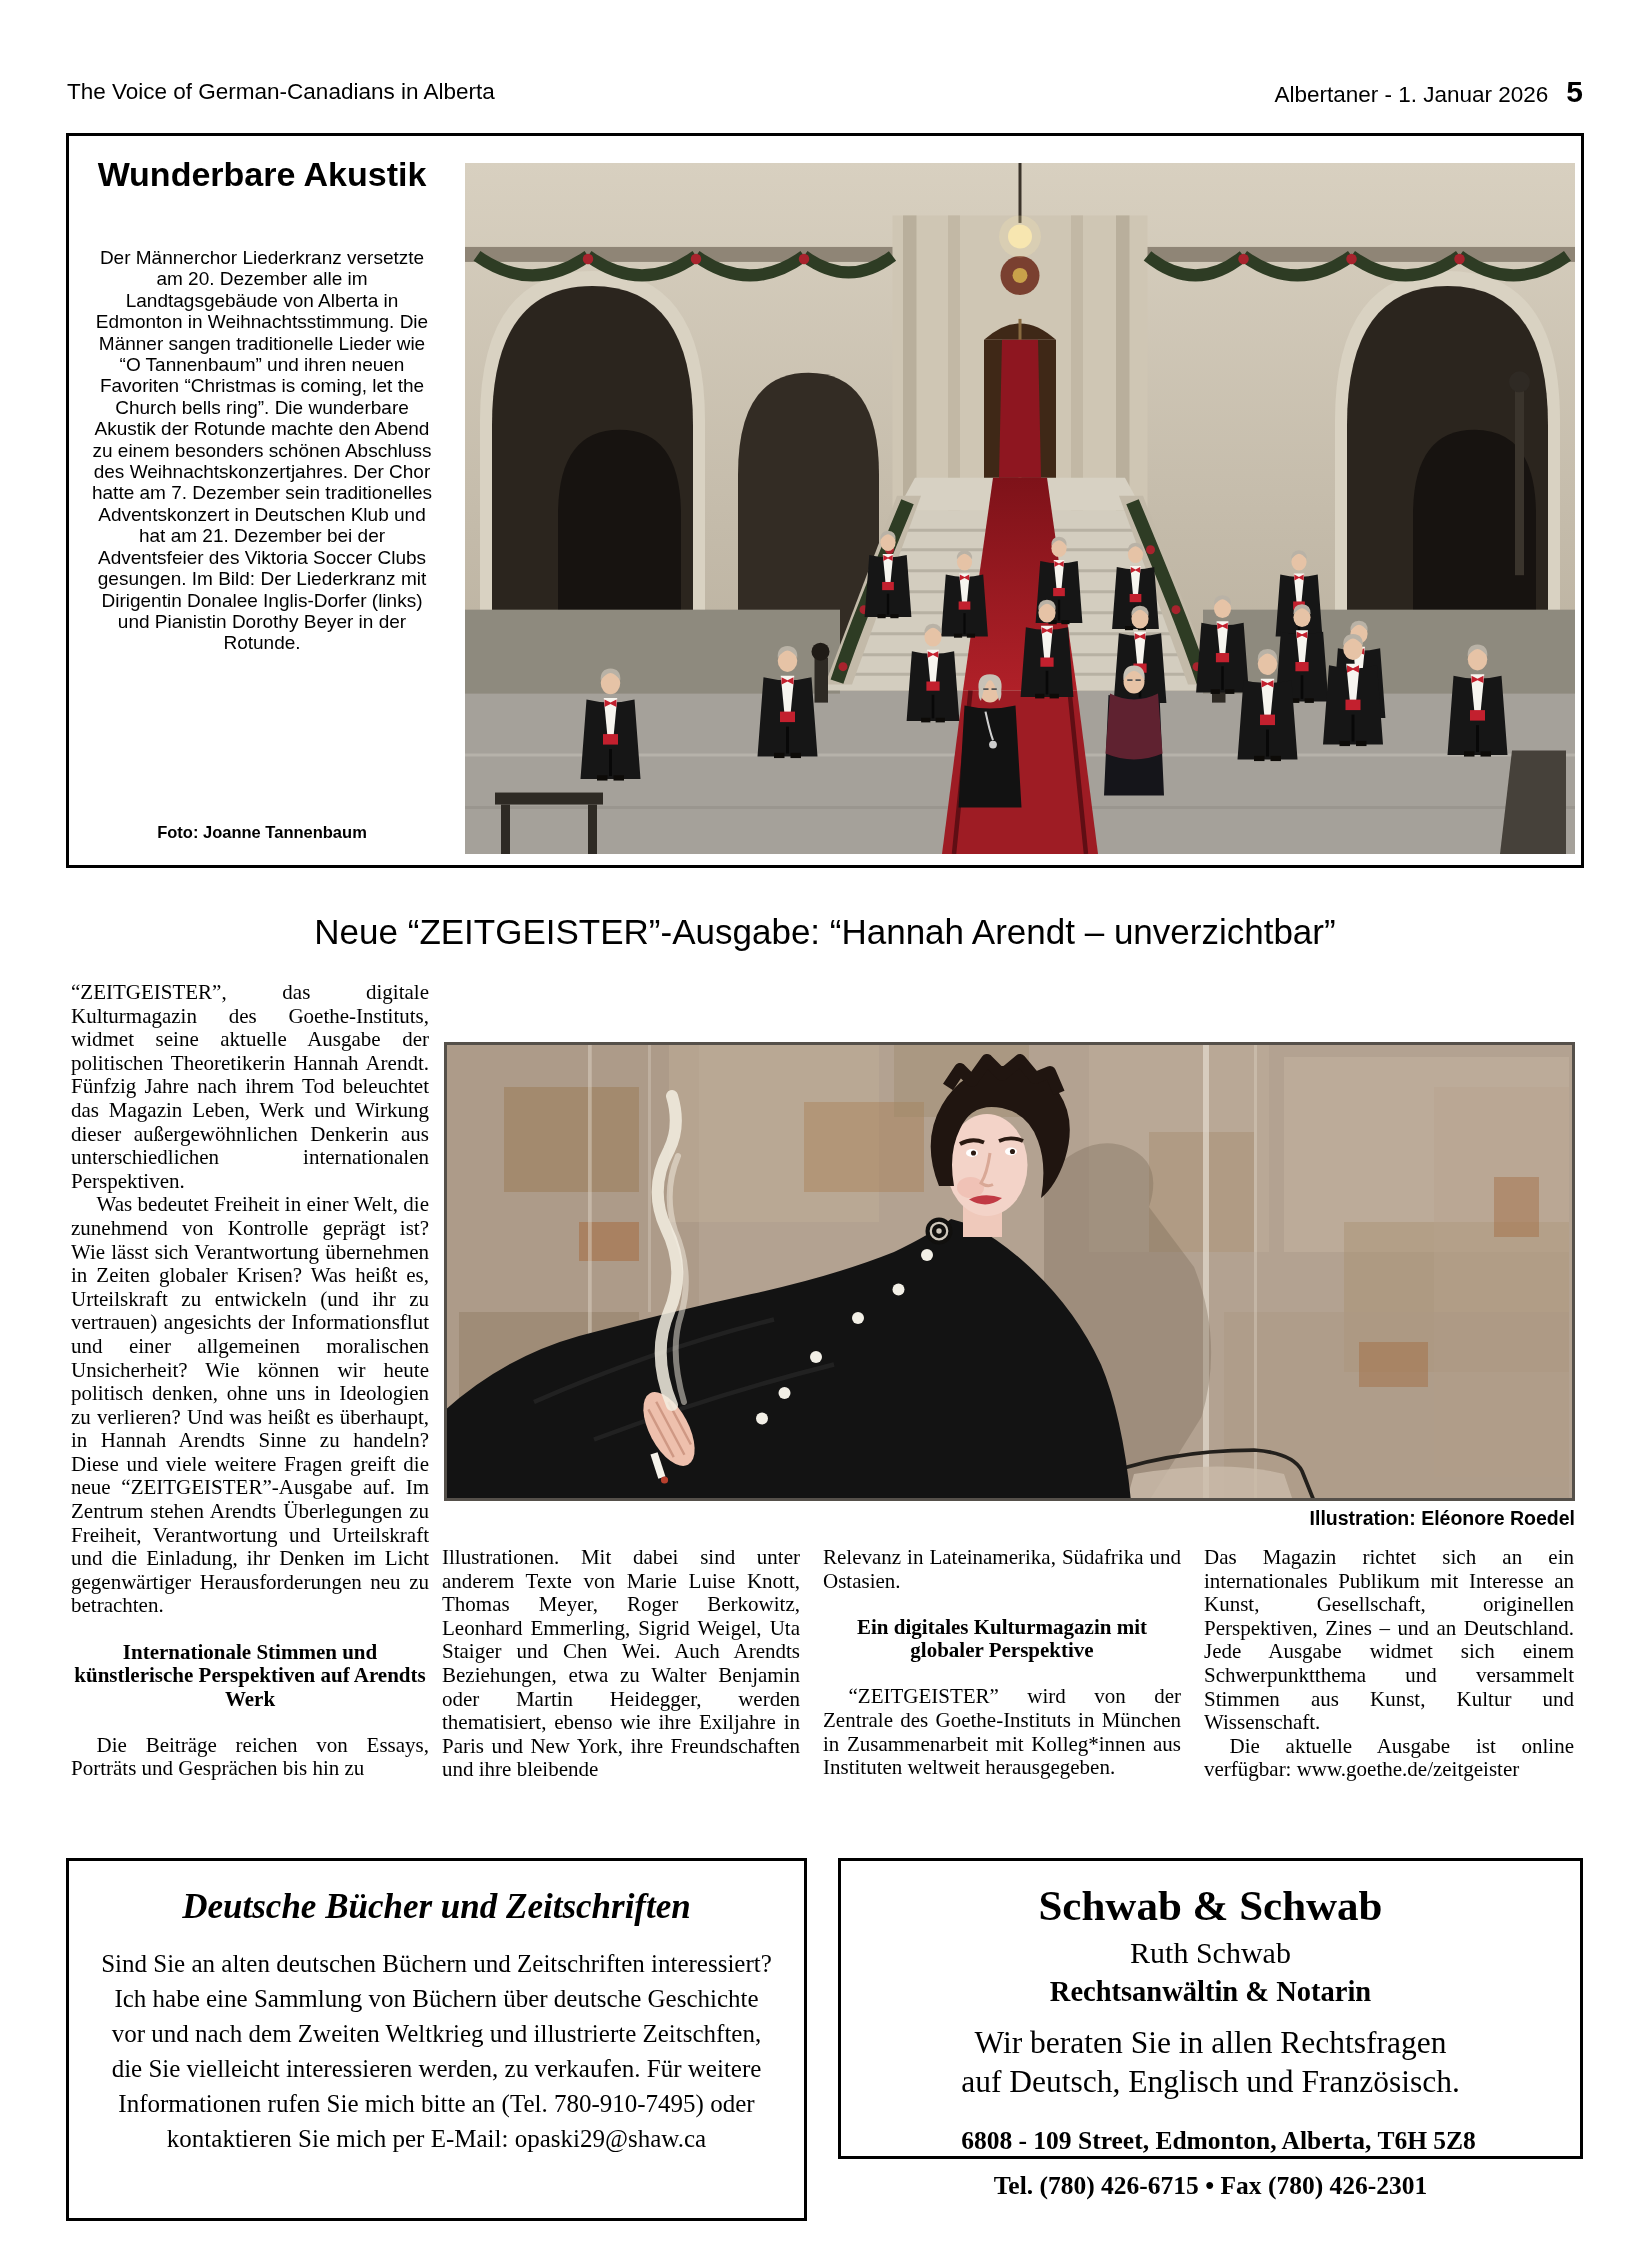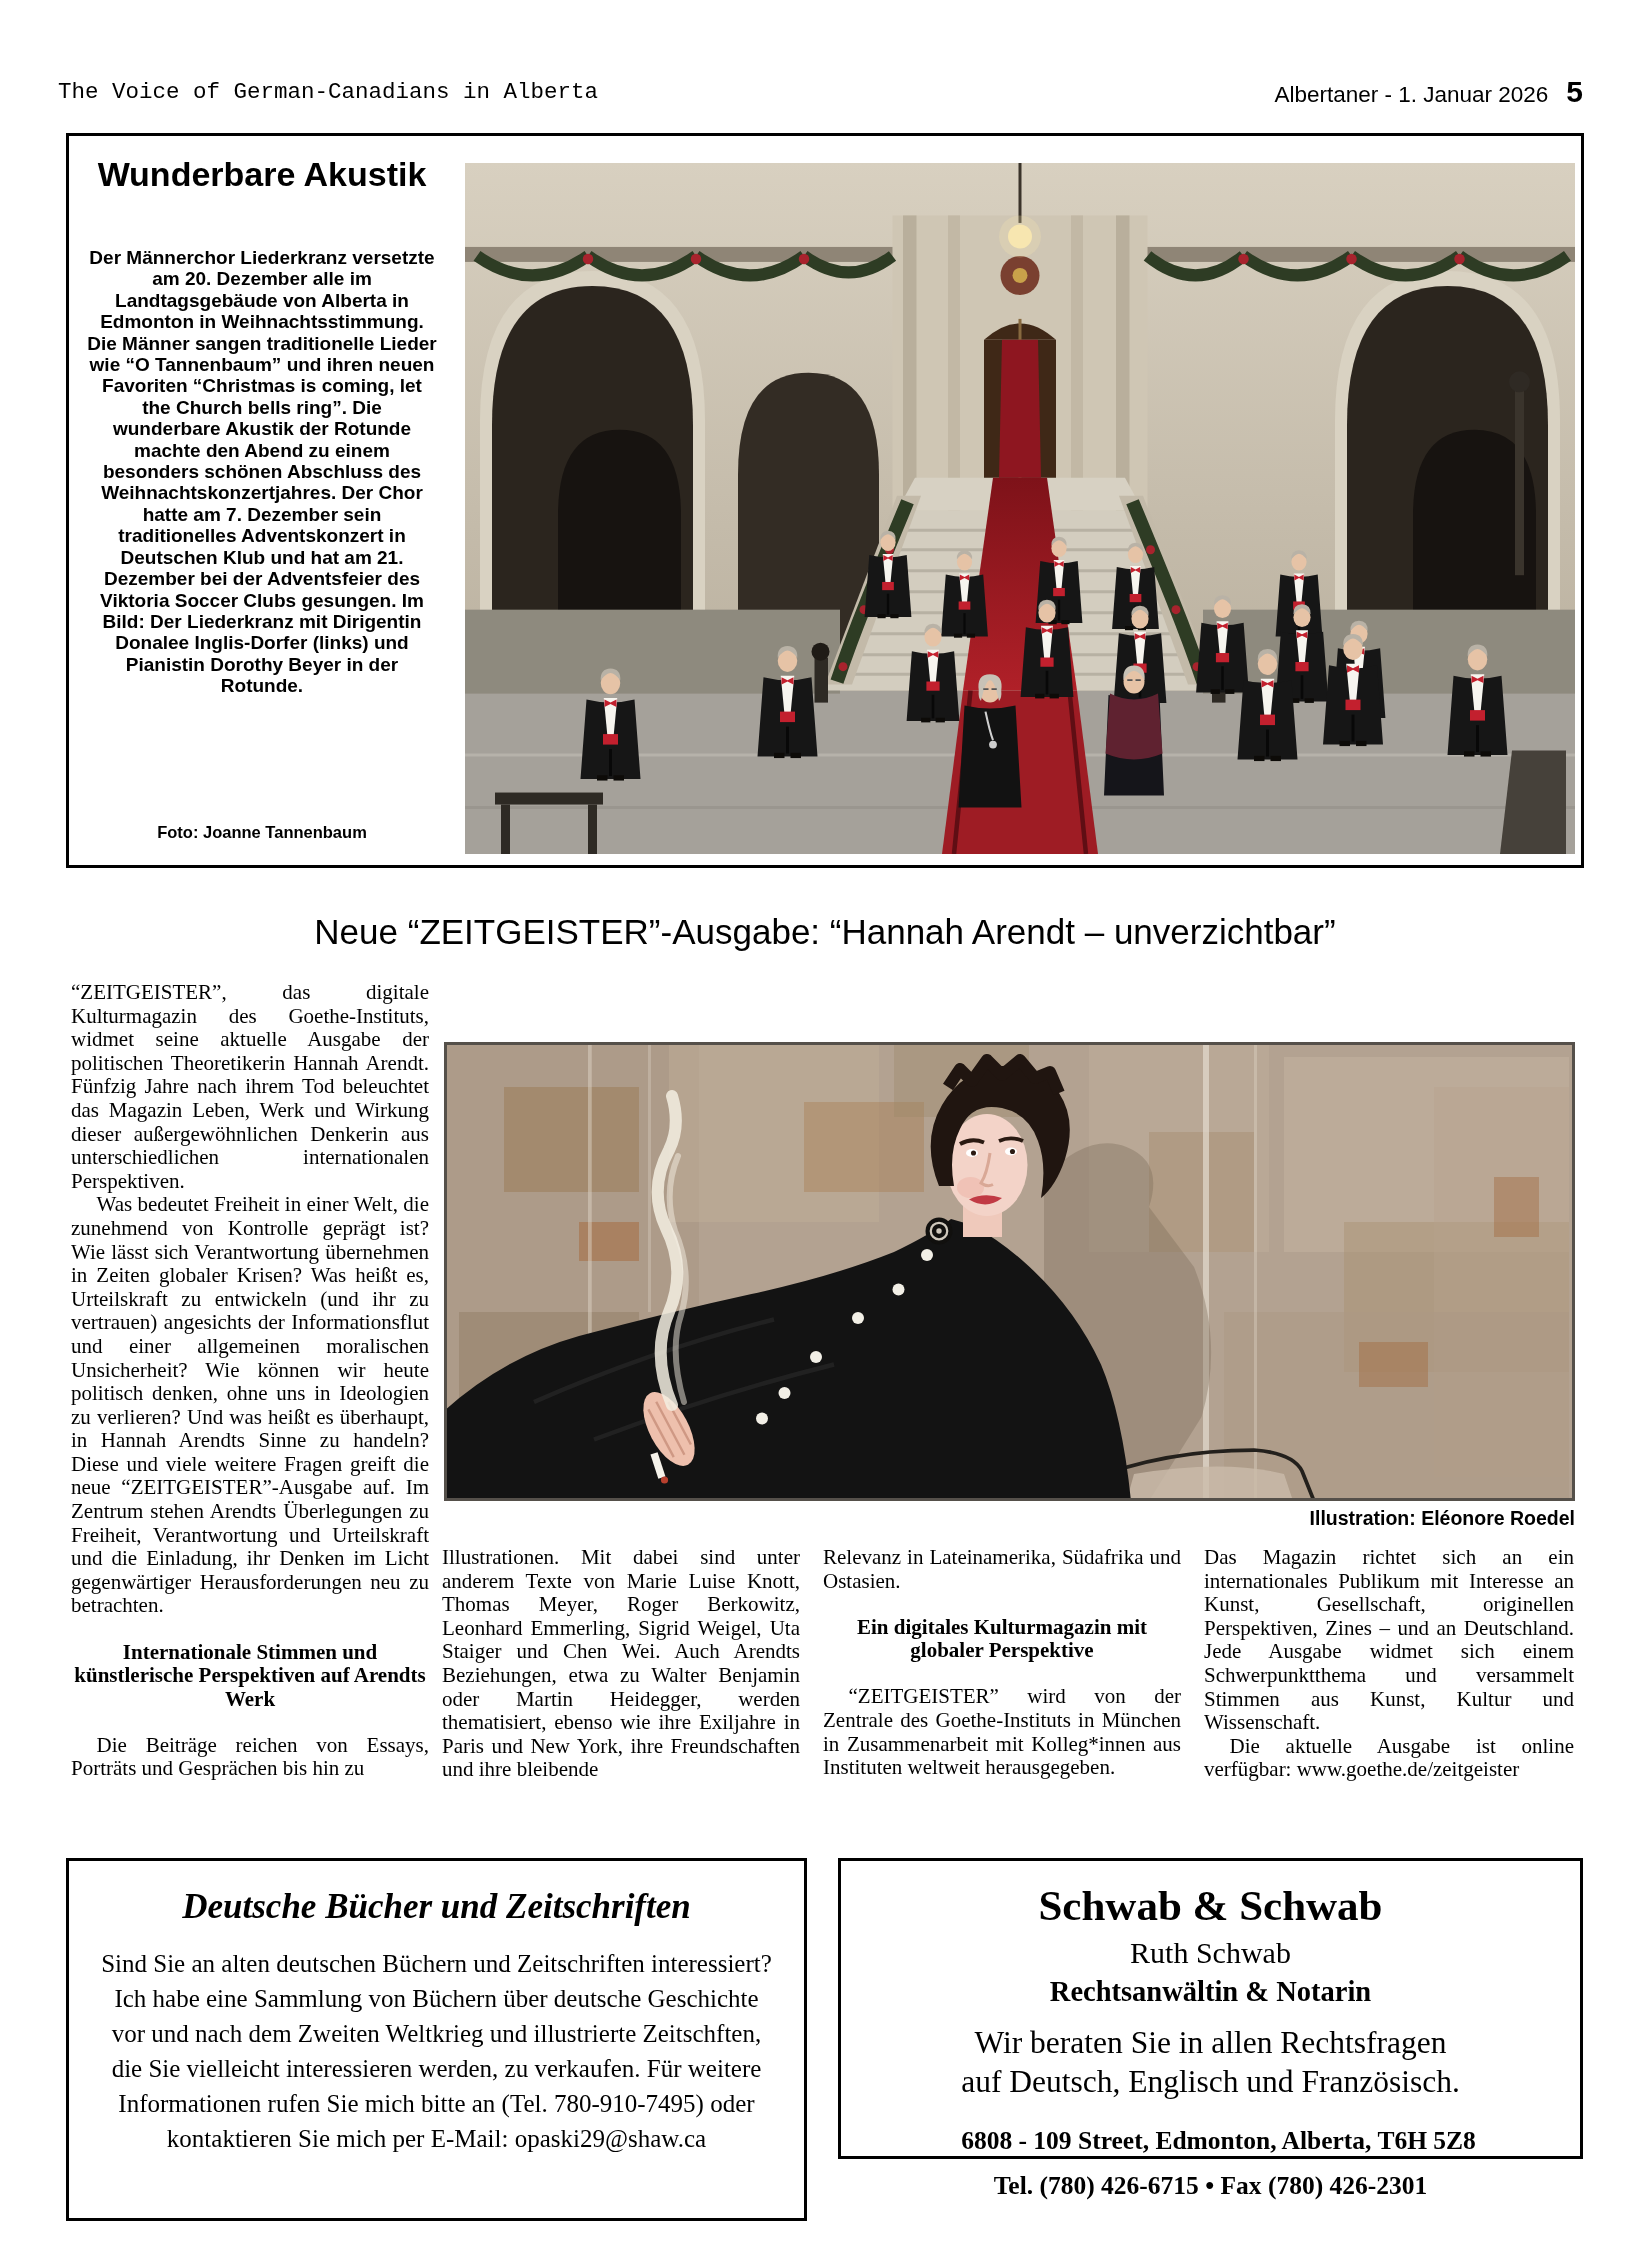--- a/index.html
+++ b/index.html
@@ -2,30 +2,30 @@
 <html lang="de" style="font-size:12px"><head>
 <meta charset="utf-8">
 <style>
   html,body{margin:0;padding:0;}
   body{
     width:1650px;height:2250px;position:relative;background:#ffffff;
     font-family:"Liberation Serif", serif;color:#000;
   }
   .abs{position:absolute;}
   
-  .hdr-left{left:58px;top:79px;font-family:Liberation Mono, monospace;font-size:22.5px;}
+  .hdr-left{left:67px;top:79px;font-family:Liberation Sans, sans-serif;font-size:22.5px;}
   .hdr-right{right:67px;top:75px;display:flex;align-items:baseline;gap:18px;
     font-family:"Liberation Sans",sans-serif;font-size:22.5px;}
   .hdr-page{font-size:30px;font-weight:bold;}
   
   .choir-box{left:66px;top:133px;width:1518px;height:735px;border:3px solid #000;box-sizing:border-box;background:#fff;}
   .wa-title{left:86px;top:156px;width:352px;text-align:center;
     font-family:"Liberation Sans",sans-serif;font-weight:bold;font-size:34px;line-height:1.08;}
   .wa-body{left:86px;top:247px;width:352px;text-align:center;
-    font-family:"Liberation Sans",sans-serif;font-weight:bold;font-size:19px;line-height:21.4px;}
+    font-family:"Liberation Sans",sans-serif;font-weight:normal;font-size:19px;line-height:21.4px;}
   .wa-credit{left:86px;top:823px;width:352px;text-align:center;
     font-family:"Liberation Sans",sans-serif;font-weight:bold;font-size:16.5px;}
   .choir-photo{left:465px;top:163px;width:1110px;height:691px;}
   .choir-photo svg{display:block;width:100%;height:100%;}
   
   .zg-headline{left:0;top:912px;width:1650px;text-align:center;
     font-family:"Liberation Sans",sans-serif;font-size:35px;}
   .zg-col{font-size:21px;line-height:23.6px;text-align:justify;}
   .zg-col p{margin:0;}
   .zg-col p.ind{text-indent:25.5px;}

